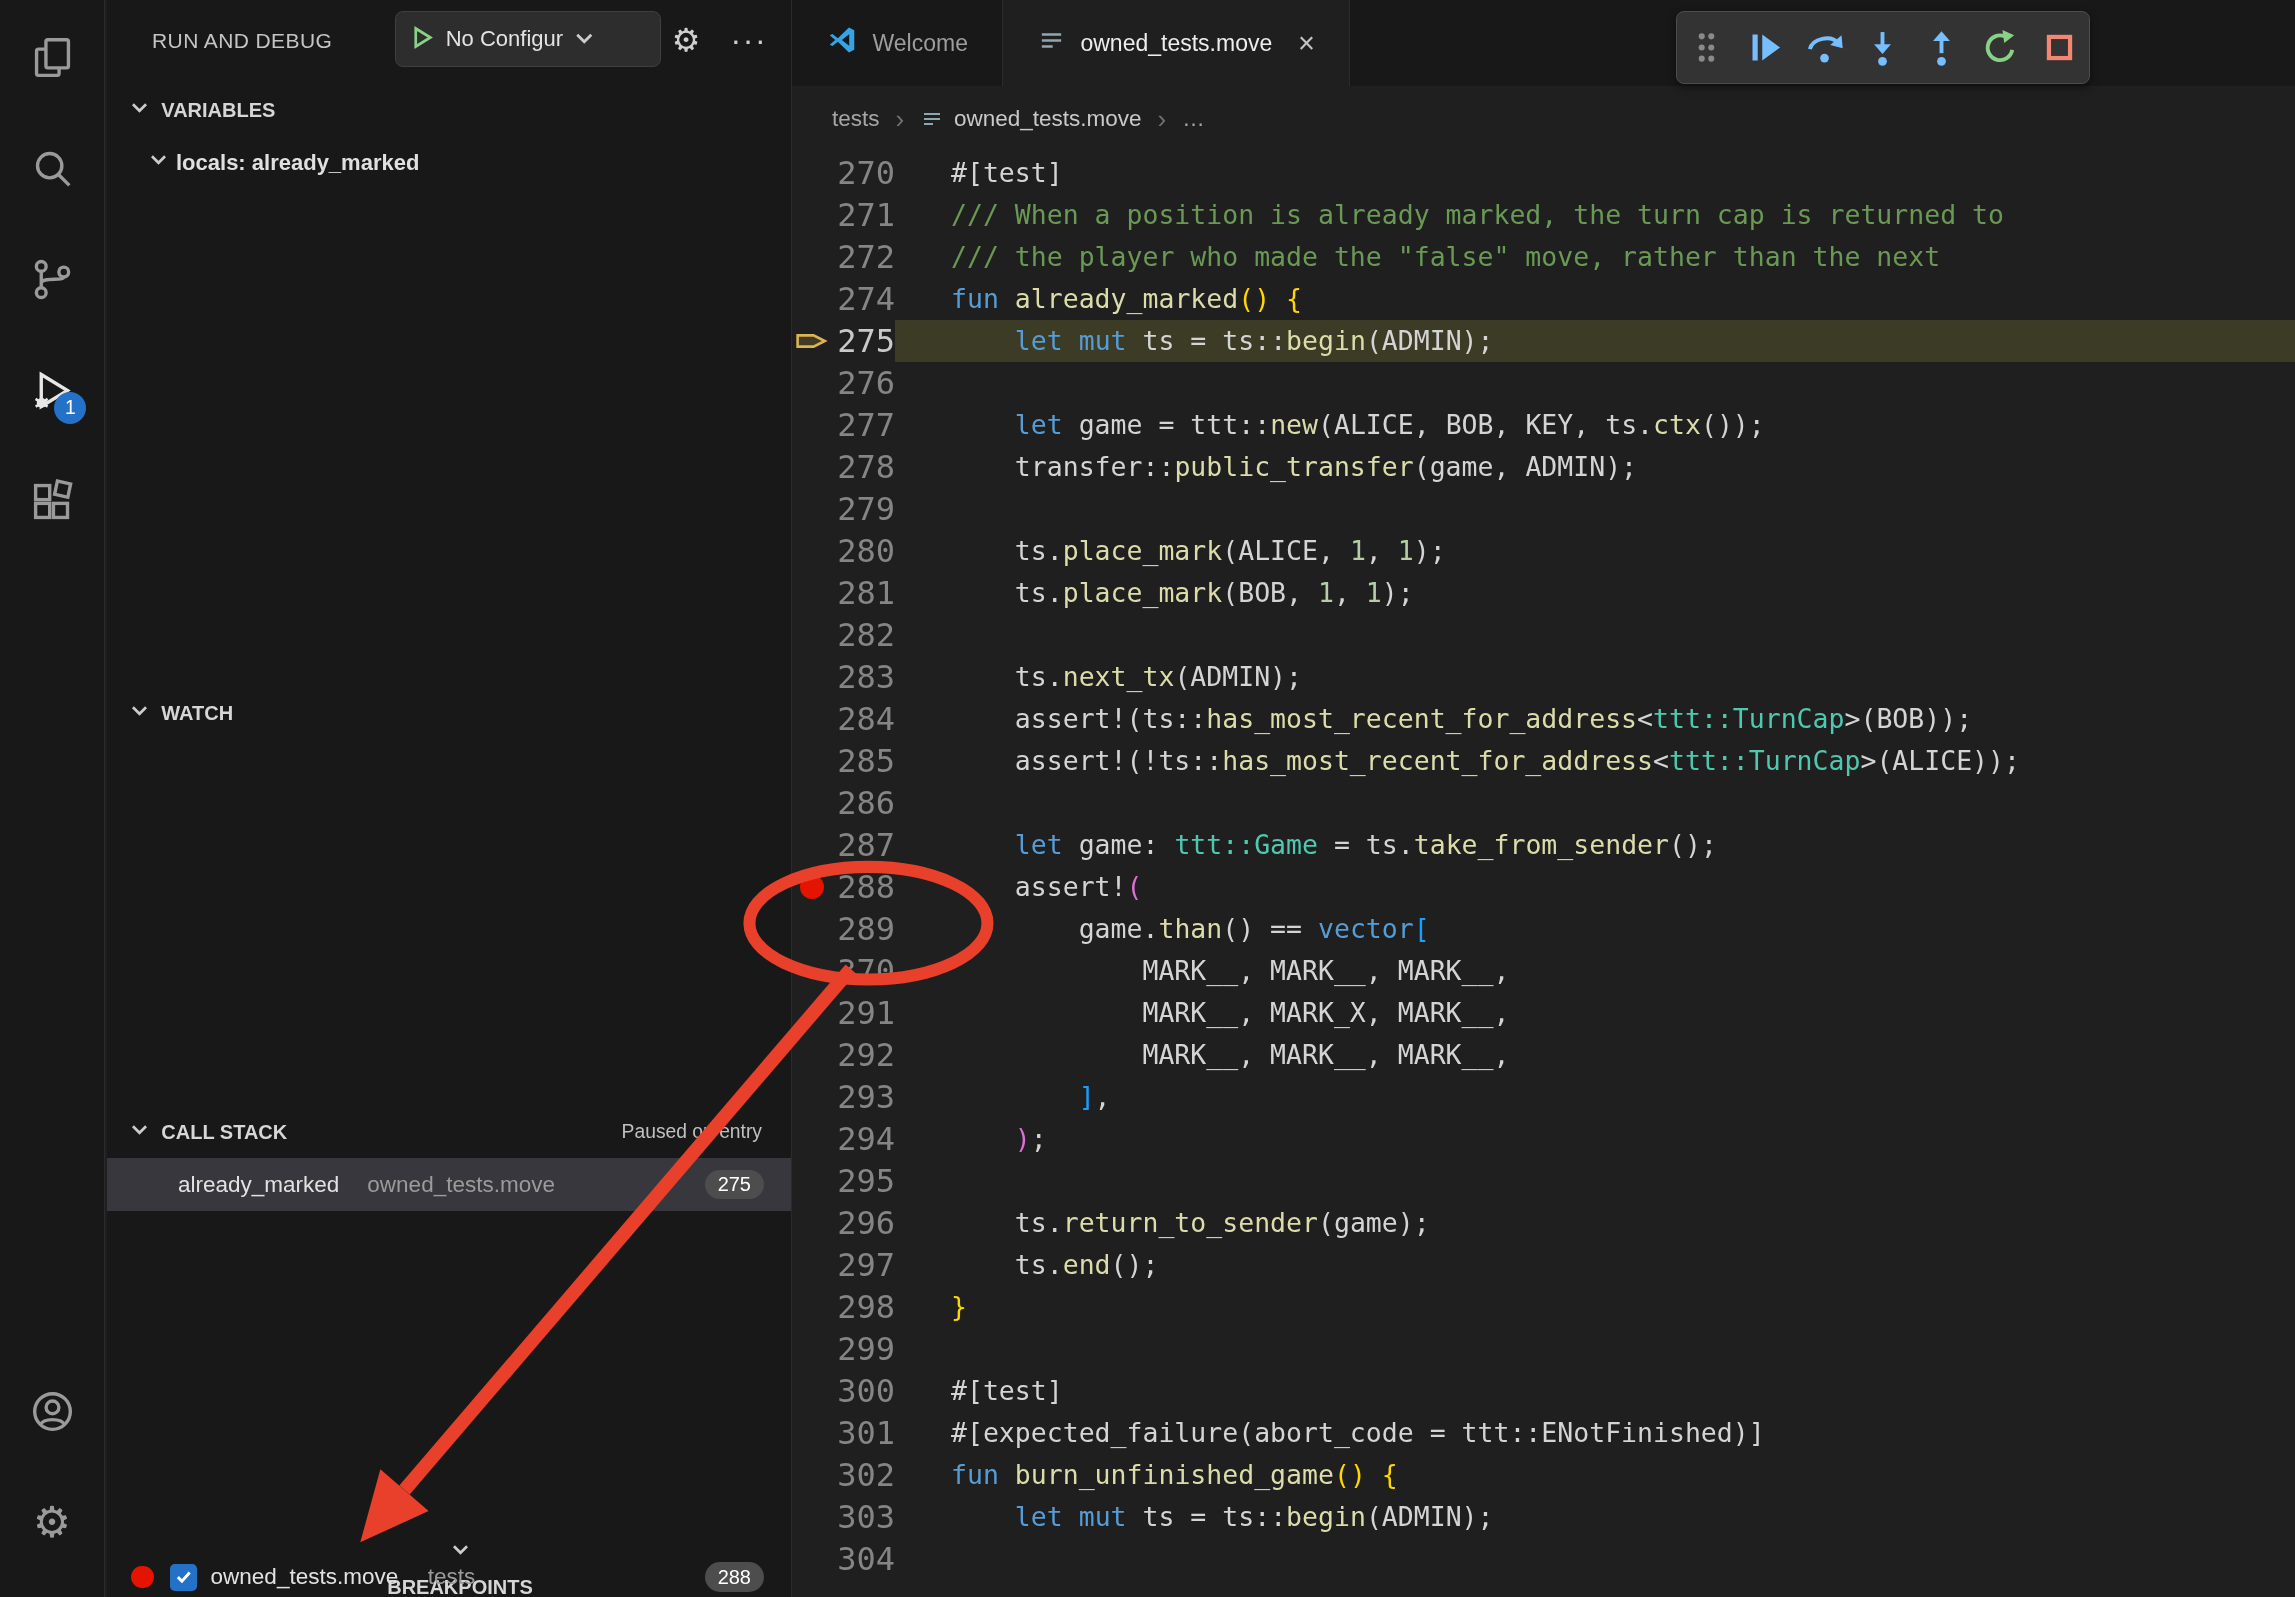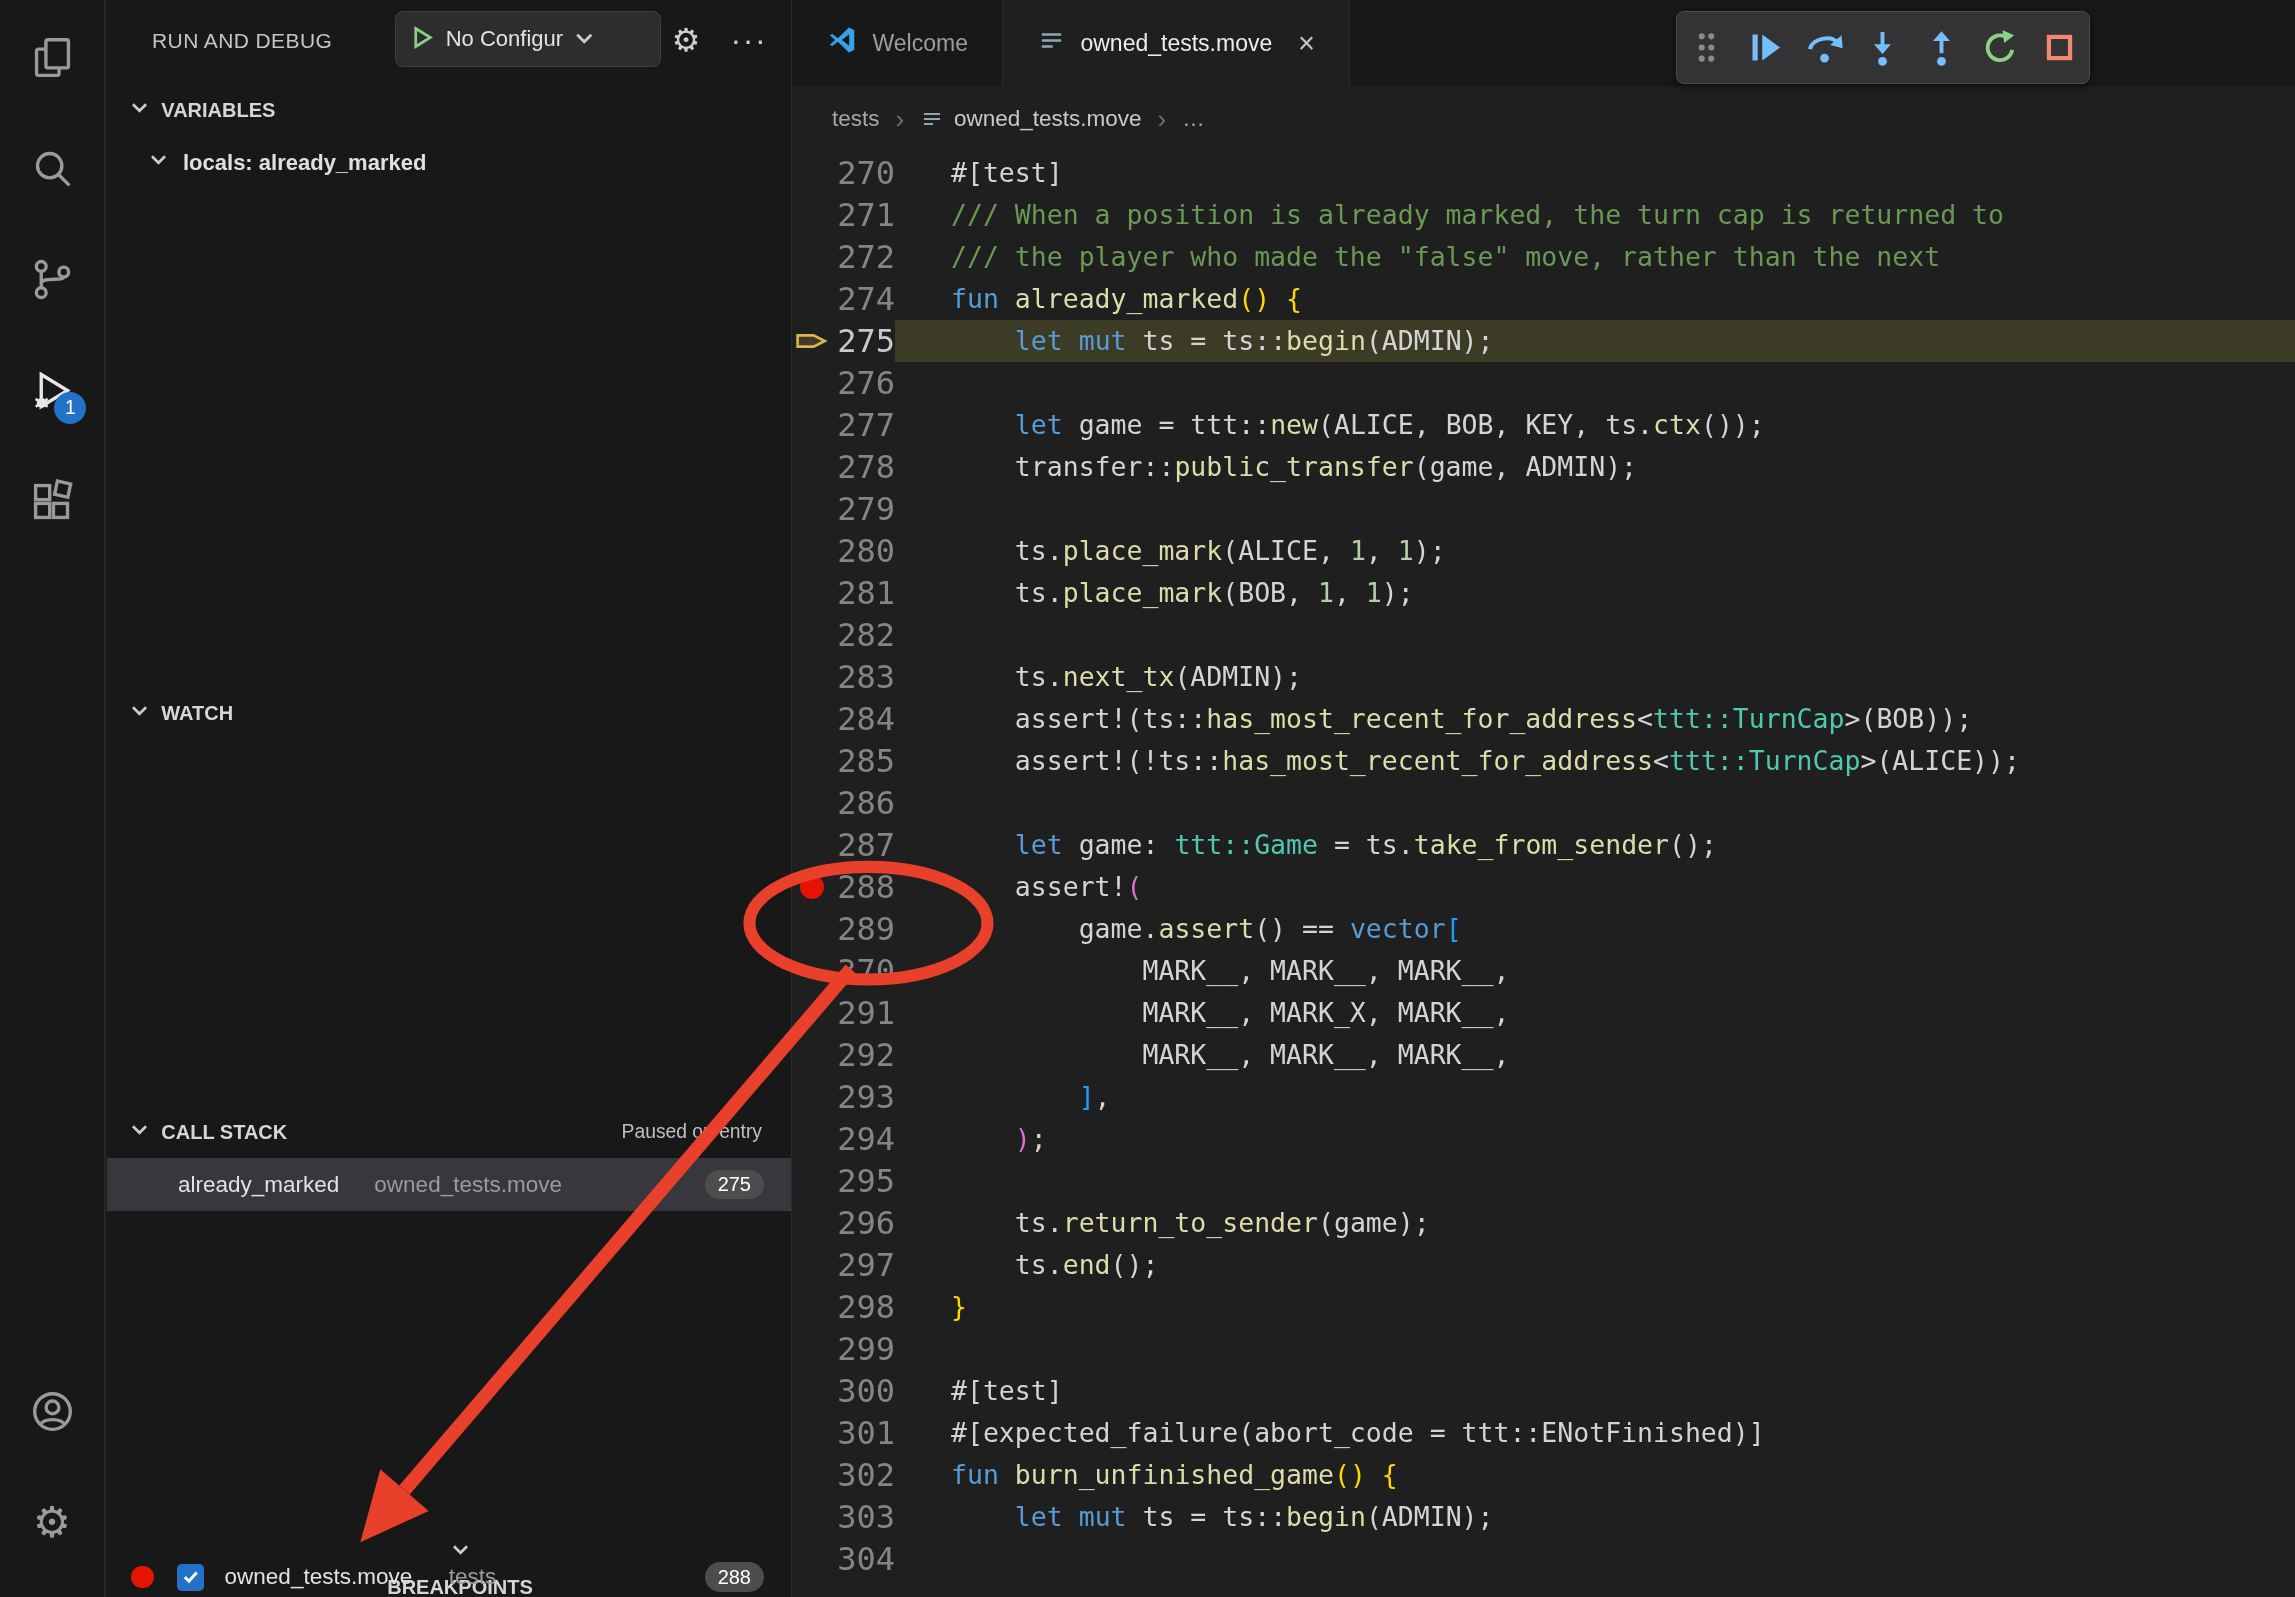--- a/index.html
+++ b/index.html
@@ -21,21 +21,21 @@
   .sb-title{position:absolute;left:45px;top:29px;font-size:21px;color:#c5c5c5;letter-spacing:0.4px;white-space:nowrap;}
   .config-picker{position:absolute;left:288px;top:11.3px;width:266px;height:56px;background:#2d2d2d;border:0.8px solid #3f3f3f;border-radius:8px;display:flex;align-items:center;padding:0 13px;box-sizing:border-box;gap:9.7px;}
   .config-label{font-size:22px;color:#e3e3e3;white-space:nowrap;overflow:hidden;max-width:161px;}
   .icon-btn{position:absolute;display:flex;align-items:center;justify-content:center;width:48px;height:48px;top:16px;}
   .sb-gear{left:555px;font-size:32px;color:#cfcfcf;}
   .sb-more{left:618px;font-size:32px;color:#cfcfcf;letter-spacing:1.6px;}
 
   .section-h{position:absolute;left:0;right:0;height:50px;display:flex;align-items:center;gap:11.3px;padding-left:22px;font-size:20px;font-weight:700;color:#d6d6d6;}
   .chev svg{stroke:#cccccc;fill:none;stroke-width:2;}
   .hint{margin-left:auto;margin-right:29px;font-weight:400;font-size:19.3px;color:#c0c0c0;}
-  .tree-row{position:absolute;left:0;right:0;height:51px;display:flex;align-items:center;gap:14px;}
+  .tree-row{position:absolute;left:0;right:0;height:51px;display:flex;align-items:center;gap:7px;}
   .row-variables{top:137px;padding-left:41px;font-size:22px;font-weight:700;color:#e0e0e0;}
   .cs-row{top:1158px;height:53px;background:#37373d;padding-left:71px;font-size:22.5px;}
   .cs-name{color:#e2e2e2;}
   .cs-file{color:#9b9b9b;margin-left:21px;}
   .badge{margin-left:auto;margin-right:27px;background:#4d4d4d;color:#ffffff;border-radius:17.7px;padding:3.2px 13px;font-size:20px;}
   .bp-row{top:1552px;height:50px;padding-left:24px;font-size:22.5px;}
   .bp-dot-side{width:22.5px;height:22.5px;border-radius:50%;background:#e51400;flex:0 0 auto;}
   .checkbox{width:27px;height:27px;border-radius:4.8px;background:#2472c8;display:flex;align-items:center;justify-content:center;flex:0 0 auto;margin-left:9.7px;}
   .bp-file{color:#e2e2e2;margin-left:6.4px;}
   .bp-dir{color:#9b9b9b;margin-left:22.5px;}
@@ -324,21 +324,21 @@
         <div class="code-row">
           <span class="g-bp">
             <span class="bp-dot"></span>
           </span>
           <span class="g-num">288</span>
           <span class="g-rest"><span class="t-tx">    assert!</span><span class="t-b2">(</span></span>
         </div>
         <div class="code-row">
           <span class="g-bp"></span>
           <span class="g-num">289</span>
-          <span class="g-rest"><span class="t-tx">        game.</span><span class="t-fn">assert</span><span class="t-tx">() == </span><span class="t-kw">vector</span><span class="t-b3">[</span></span>
+          <span class="g-rest"><span class="t-tx">        game.</span><span class="t-fn">than</span><span class="t-tx">() == </span><span class="t-kw">vector</span><span class="t-b3">[</span></span>
         </div>
         <div class="code-row">
           <span class="g-bp"></span>
           <span class="g-num">370</span>
           <span class="g-rest"><span class="t-tx">            MARK__, MARK__, MARK__,</span></span>
         </div>
         <div class="code-row">
           <span class="g-bp"></span>
           <span class="g-num">291</span>
           <span class="g-rest"><span class="t-tx">            MARK__, MARK_X, MARK__,</span></span>

